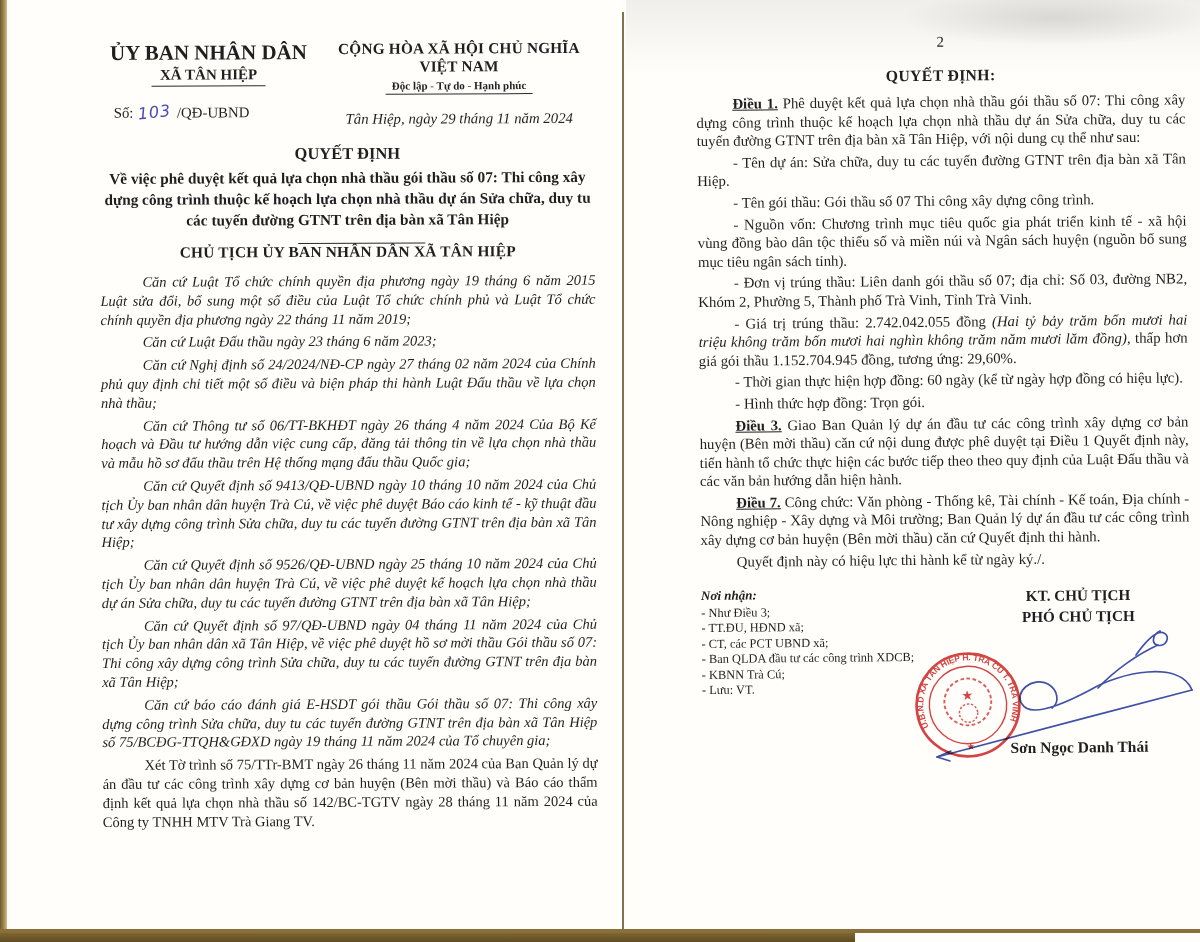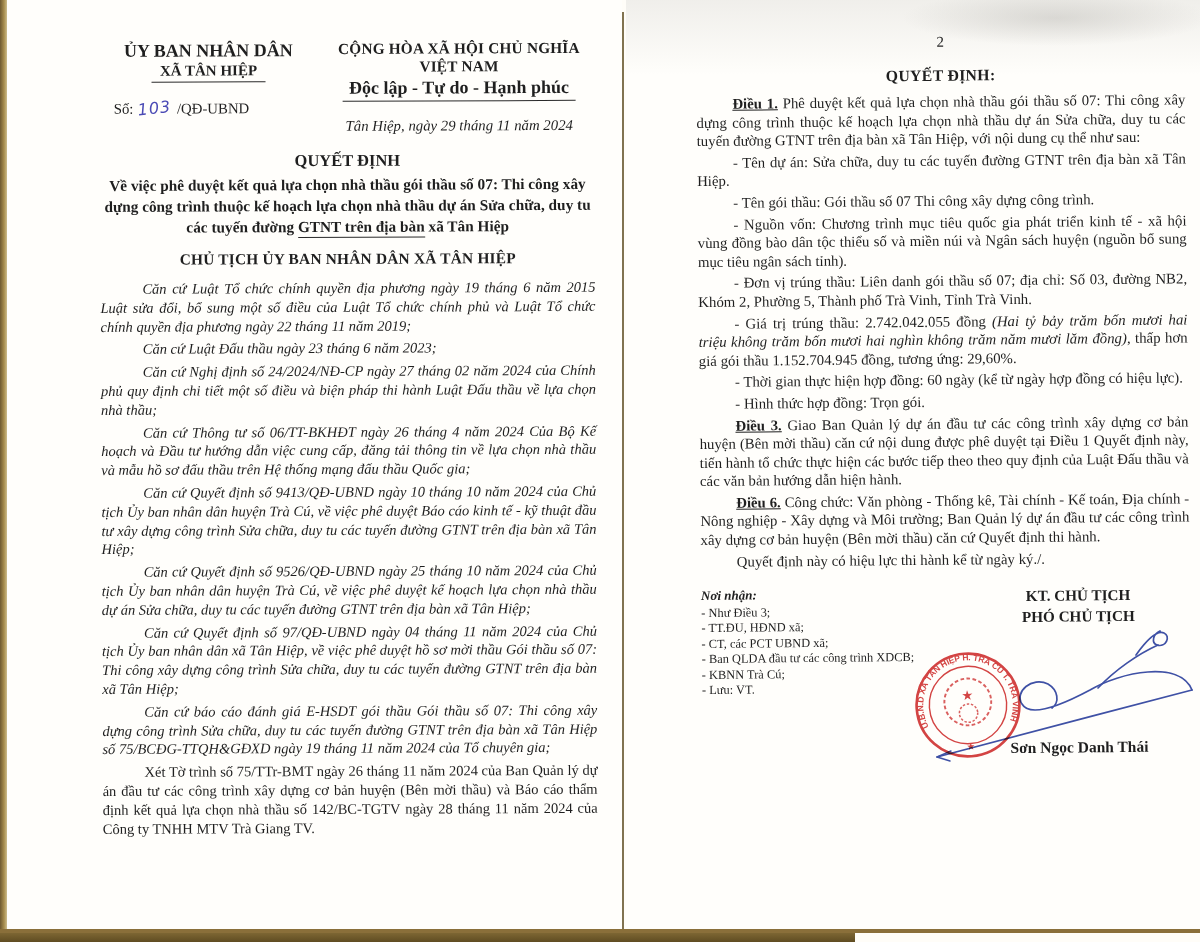--- a/index.html
+++ b/index.html
@@ -16,35 +16,35 @@
   #page1{left:7px;top:0;width:615px;height:929px;}
   #page2{left:626px;top:0;width:574px;height:929px;
          background:
            radial-gradient(220px 40px at 430px 18px, rgba(150,148,142,.28), rgba(150,148,142,0) 70%),
            linear-gradient(to bottom, rgba(170,168,160,.18), rgba(170,168,160,0) 75px),
            #fffefb;}
   
   .p1-content{position:relative;padding:40px 26px 0 94px;transform:rotate(-0.25deg);}
   .hdr{display:flex;}
   .org{width:218px;text-align:center;flex:none;}
-  .org .l1{font-weight:bold;font-size:18px;}
+  .org .l1{font-weight:bold;font-size:21px;}
   .org .l2{font-weight:bold;font-size:15px;display:inline-block;border-bottom:1.4px solid #2a2a2a;
            padding:0 8px 2px 8px;}
   .so-line{text-align:left;font-size:14.8px;margin-top:16px;padding-left:14px;}
   .hand{font-family:"DejaVu Sans",sans-serif;font-style:italic;color:#4b4bb5;font-size:16px;
         display:inline-block;transform:rotate(-6deg);letter-spacing:1px;margin:0 6px 0 4px;}
   .nat{flex:1;text-align:center;margin-left:6px;}
   .nat .l1{font-weight:bold;font-size:15.3px;letter-spacing:.2px;}
-  .nat .l2{font-weight:bold;font-size:18px;display:inline-block;border-bottom:1.4px solid #2a2a2a;
+  .nat .l2{font-weight:bold;font-size:11px;display:inline-block;border-bottom:1.4px solid #2a2a2a;
            padding:0 6px 2px 6px;margin-top:2px;}
   .dateline{font-style:italic;font-size:14.8px;margin-top:16px;}
   .titleblk{text-align:center;margin-top:16px;}
   .t1{font-weight:bold;font-size:16.5px;}
   .t2{font-weight:bold;font-size:15.3px;line-height:21px;margin-top:3px;}
-  .t2 .u{border-bottom:1.4px solid #2a2a2a;padding-bottom:2px;}
+  .t2 .u{border-bottom:1.4px solid #2a2a2a;padding-bottom:15px;}
   .issuer{text-align:center;font-weight:bold;font-size:15.4px;margin-top:13px;letter-spacing:.2px;}
   .paras{margin-top:11px;font-size:14.5px;line-height:18.8px;text-align:justify;}
   .paras p{margin:0 0 4px 0;text-indent:42px;font-style:italic;}
   .paras p.upright{font-style:normal;}
   
   .p2-content{position:relative;padding:34px 12px 0 73px;transform:rotate(-0.55deg);}
   .pagenum{text-align:center;font-size:15px;}
   .h2ttl{text-align:center;font-weight:bold;font-size:15.8px;margin-top:16px;letter-spacing:.3px;}
   .arts{margin-top:8px;font-size:14.8px;line-height:18.6px;text-align:justify;}
   .arts p{margin:0 0 3px 0;text-indent:36px;}
@@ -112,21 +112,21 @@
       <div class="arts">
         <p><span class="b">Điều 1.</span><span> Phê duyệt kết quả lựa chọn nhà thầu gói thầu số 07: Thi công xây dựng công trình thuộc kế hoạch lựa chọn nhà thầu dự án Sửa chữa, duy tu các tuyến đường GTNT trên địa bàn xã Tân Hiệp, với nội dung cụ thể như sau:</span></p>
         <p>- Tên dự án: Sửa chữa, duy tu các tuyến đường GTNT trên địa bàn xã Tân Hiệp.</p>
         <p>- Tên gói thầu: Gói thầu số 07 Thi công xây dựng công trình.</p>
         <p>- Nguồn vốn: Chương trình mục tiêu quốc gia phát triển kinh tế - xã hội vùng đồng bào dân tộc thiểu số và miền núi và Ngân sách huyện (nguồn bổ sung mục tiêu ngân sách tỉnh).</p>
         <p>- Đơn vị trúng thầu: Liên danh gói thầu số 07; địa chỉ: Số 03, đường NB2, Khóm 2, Phường 5, Thành phố Trà Vinh, Tỉnh Trà Vinh.</p>
         <p><span>- Giá trị trúng thầu: 2.742.042.055 đồng </span><span class="i">(Hai tỷ bảy trăm bốn mươi hai triệu không trăm bốn mươi hai nghìn không trăm năm mươi lăm đồng)</span><span>, thấp hơn giá gói thầu 1.152.704.945 đồng, tương ứng: 29,60%.</span></p>
         <p>- Thời gian thực hiện hợp đồng: 60 ngày (kể từ ngày hợp đồng có hiệu lực).</p>
         <p>- Hình thức hợp đồng: Trọn gói.</p>
         <p><span class="b">Điều 3.</span><span> Giao Ban Quản lý dự án đầu tư các công trình xây dựng cơ bản huyện (Bên mời thầu) căn cứ nội dung được phê duyệt tại Điều 1 Quyết định này, tiến hành tổ chức thực hiện các bước tiếp theo theo quy định của Luật Đấu thầu và các văn bản hướng dẫn hiện hành.</span></p>
-        <p><span class="b">Điều 6.</span><span> Công chức: Văn phòng - Thống kê, Tài chính - Kế toán, Địa chính - Nông nghiệp - Xây dựng và Môi trường; Ban Quản lý dự án đầu tư các công trình xây dựng cơ bản huyện (Bên mời thầu) căn cứ Quyết định thi hành.</span></p>
+        <p><span class="b">Điều 7.</span><span> Công chức: Văn phòng - Thống kê, Tài chính - Kế toán, Địa chính - Nông nghiệp - Xây dựng và Môi trường; Ban Quản lý dự án đầu tư các công trình xây dựng cơ bản huyện (Bên mời thầu) căn cứ Quyết định thi hành.</span></p>
         <p>Quyết định này có hiệu lực thi hành kể từ ngày ký./.</p>
       </div>
 
       <div class="foot">
         <div class="recips">
           <div class="lbl">Nơi nhận:</div>
           <div>- Như Điều 3;</div>
           <div>- TT.ĐU, HĐND xã;</div>
           <div>- CT, các PCT UBND xã;</div>
           <div>- Ban QLDA đầu tư các công trình XDCB;</div>

